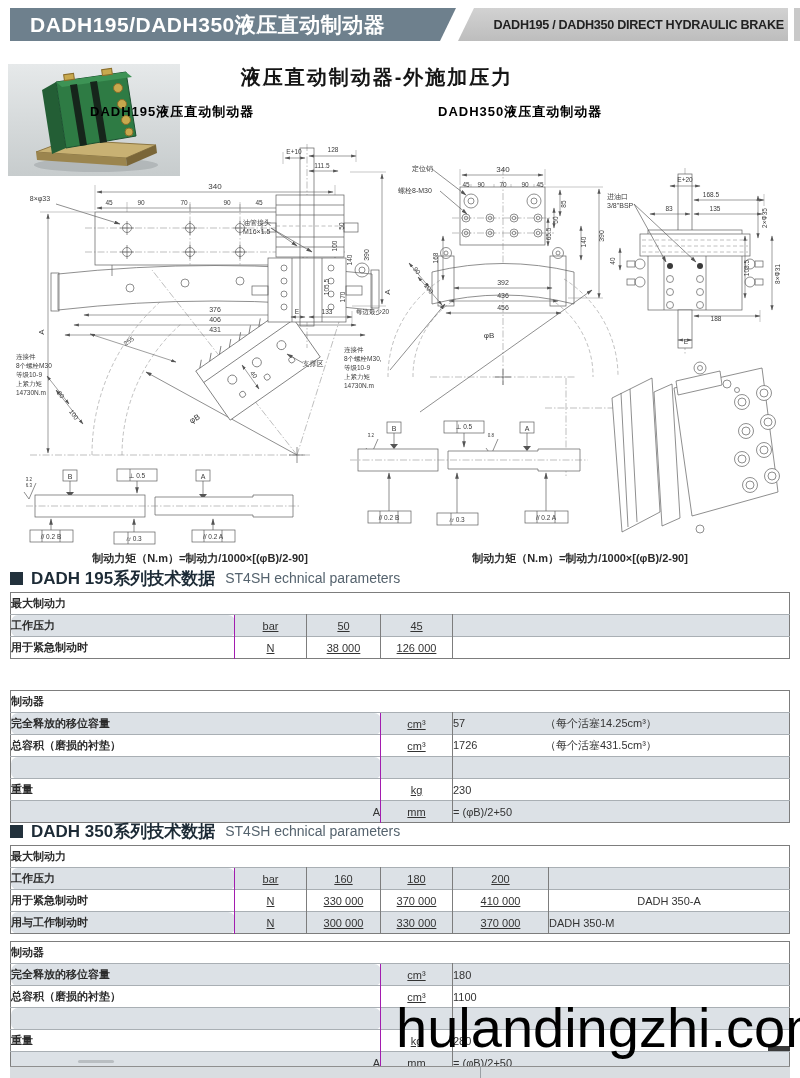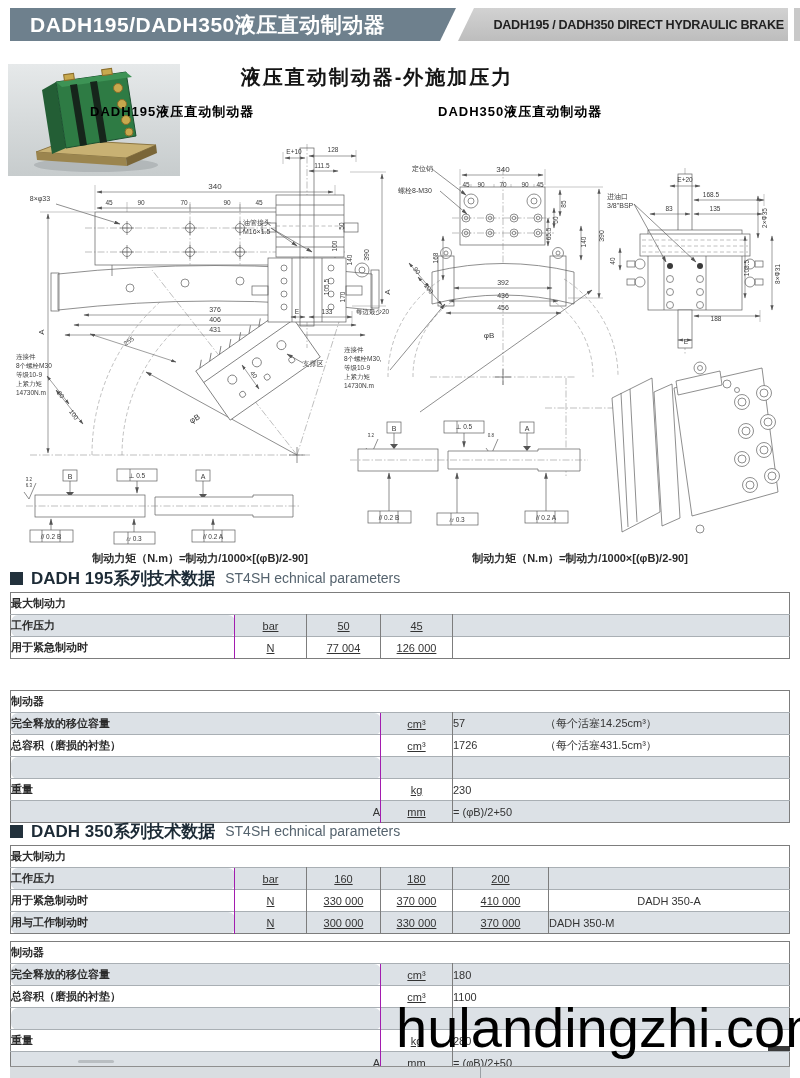--- a/index.html
+++ b/index.html
@@ -528,21 +528,21 @@
   <tr class="sh">
     <td class="lab">工作压力</td>
     <td class="vb">bar</td>
     <td class="vb">50</td>
     <td class="vb">45</td>
         <td></td>
   </tr>
   <tr>
     <td class="lab">用于紧急制动时</td>
     <td class="vb">N</td>
-    <td class="vb">77 004</td>
+    <td class="vb">38 000</td>
     <td class="vb">126 000</td>
         <td></td>
   </tr>
 </tbody>
   </table>
 
 <table class="spec abs" id="t195b">
   <colgroup>
       <col style="width:370px">
       <col style="width:72px">

